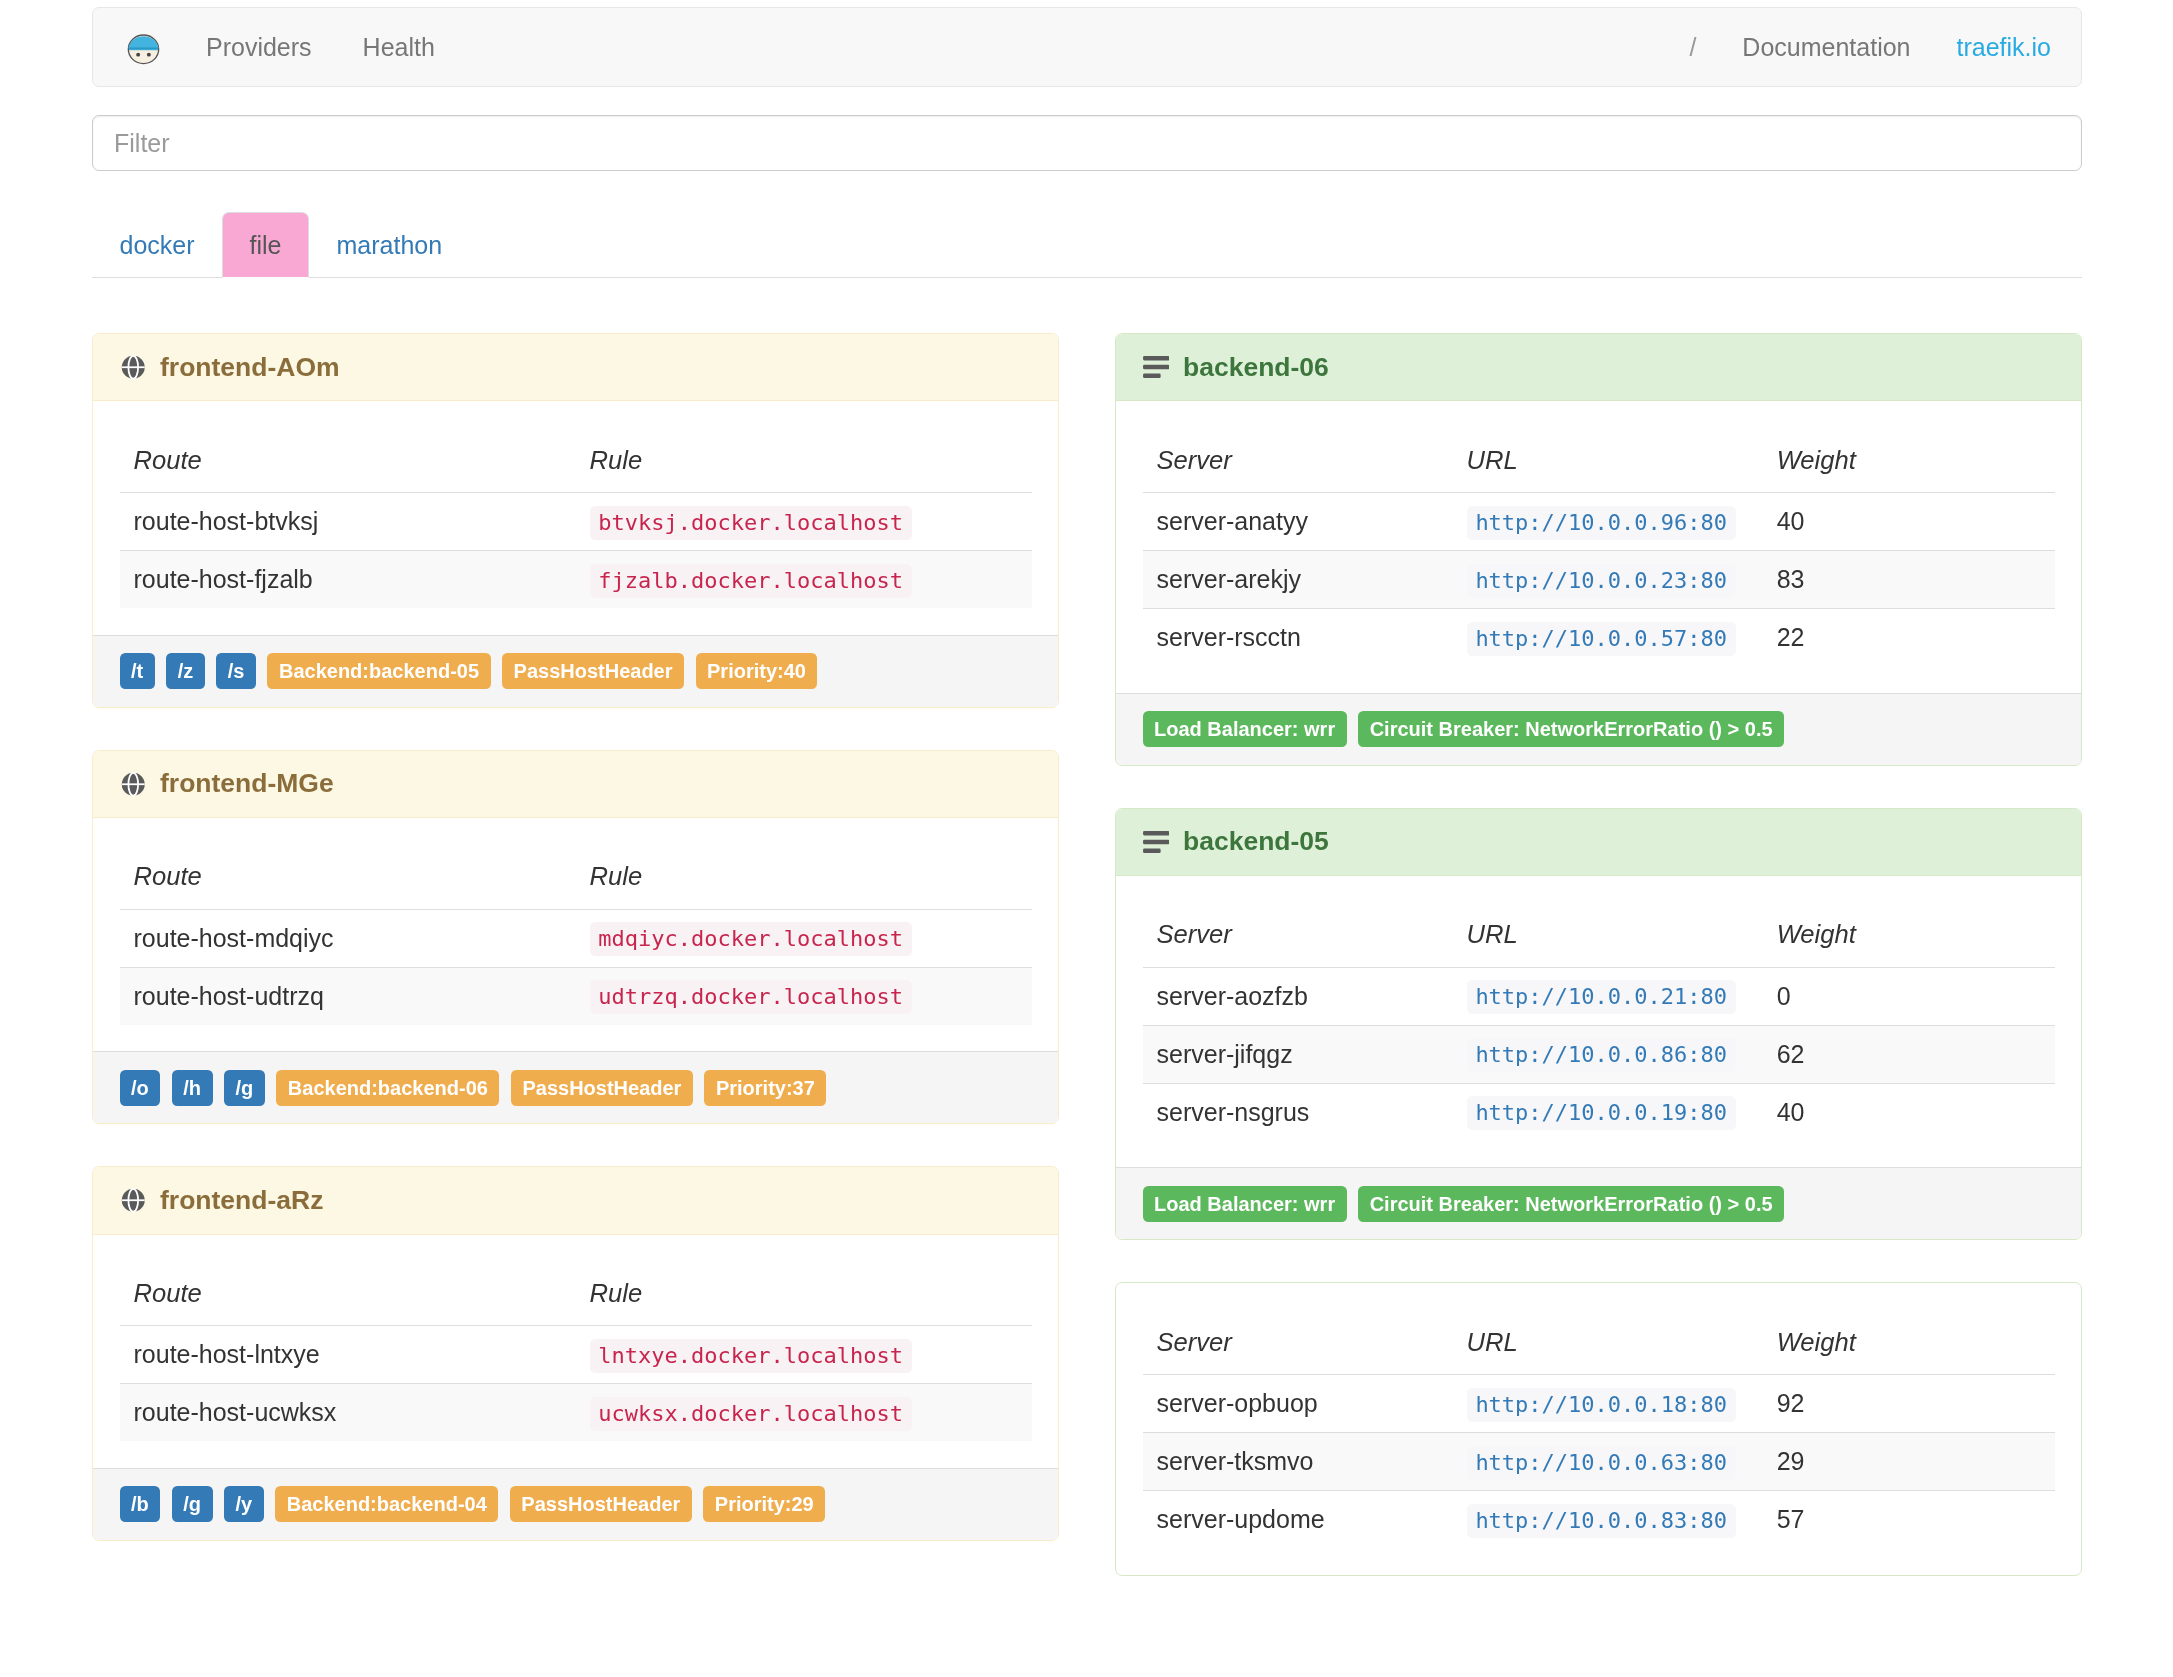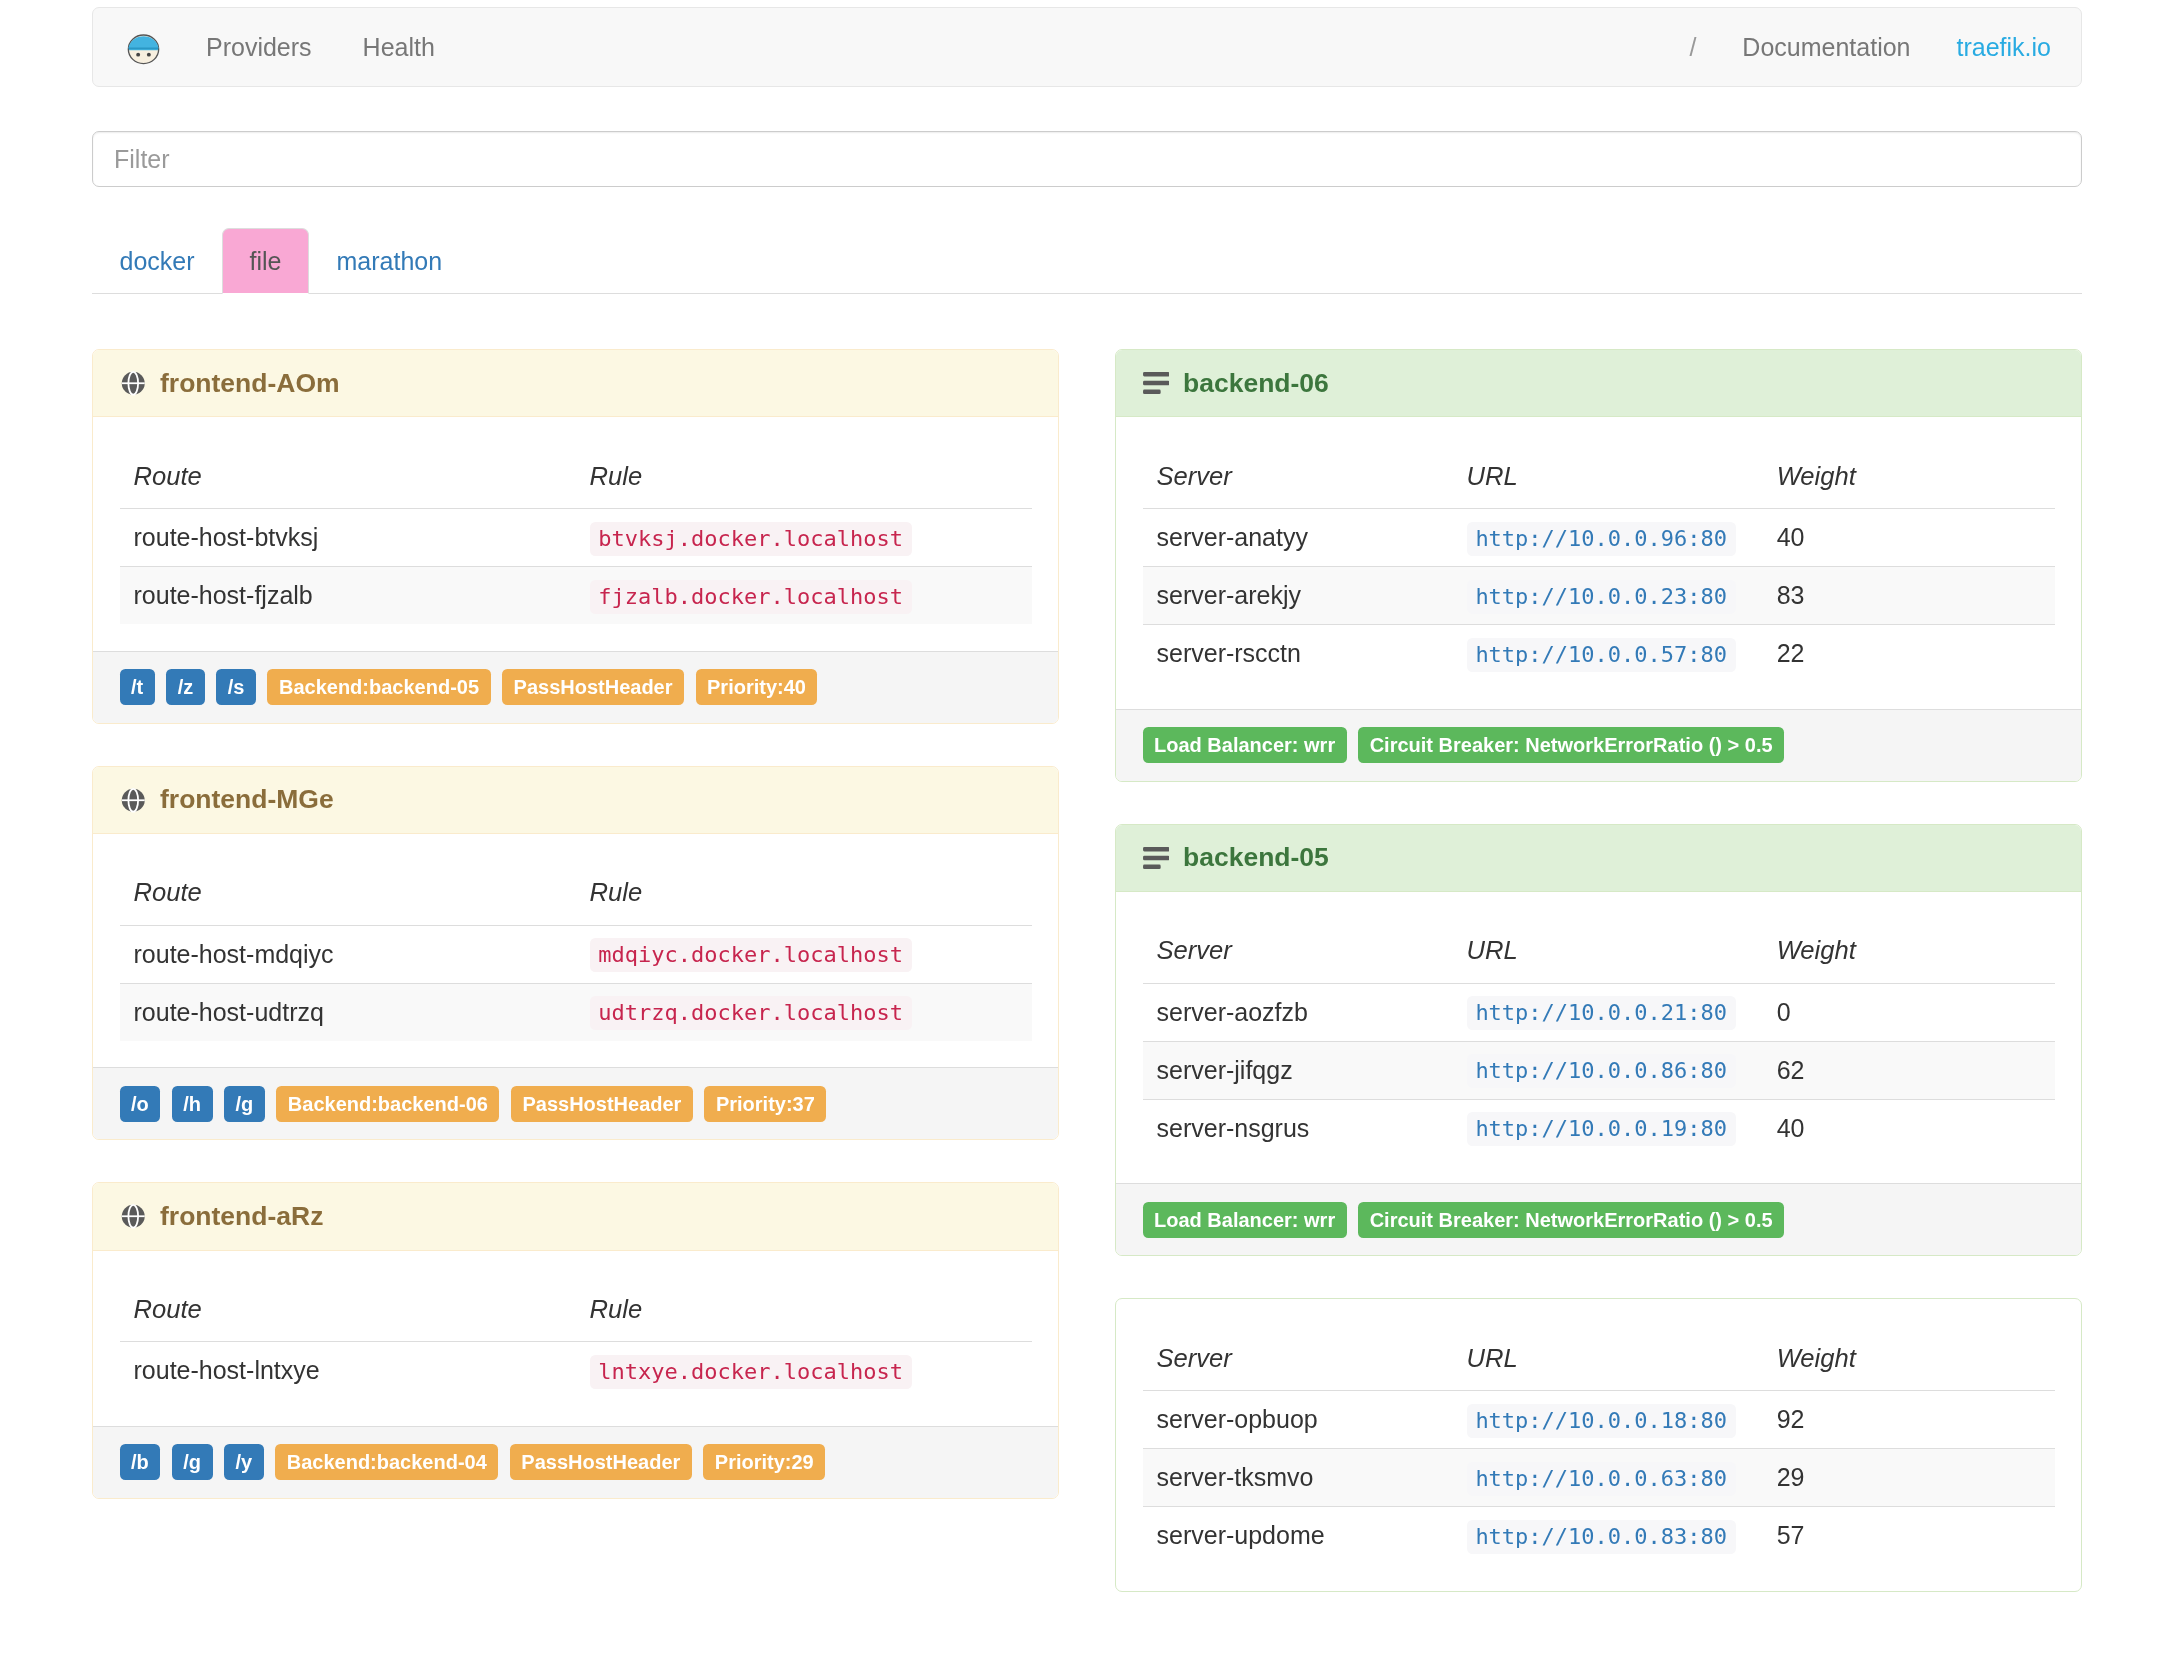--- a/index.html
+++ b/index.html
@@ -12,21 +12,21 @@
   .navbar{height:78px;background:#f8f8f8;border:0.9px solid #e7e7e7;border-radius:7px;
           display:flex;align-items:center;padding:0 30px;}
   .brand{display:flex;align-items:center;margin-right:42px;cursor:pointer;}
   .nav-left{display:flex;align-items:center;gap:51px;}
   .nav-link{color:#777;text-decoration:none;cursor:pointer;}
   .nav-right{margin-left:auto;display:flex;align-items:center;gap:46px;}
   .nav-sep{color:#999;}
   .brand-link{color:#29abe2;text-decoration:none;cursor:pointer;}
 
   
-  .filter-wrap{margin-top:44px;}
+  .filter-wrap{margin-top:28px;}
   .filter-input{width:100%;height:56px;border:0.9px solid #ccc;border-radius:7px;
                 padding:0 21px;font-size:25px;font-family:inherit;color:#555;outline:none;
                 box-sizing:border-box;box-shadow:inset 0 0.9px 1.8px rgba(0,0,0,.08);background:#fff;}
   .filter-input::placeholder{color:#9a9a9a;}
 
   
   .tabs{margin-top:41px;display:flex;border-bottom:0.9px solid #ddd;}
   .tab{padding:17.6px 26.5px;margin-bottom:-0.9px;color:#337ab7;cursor:pointer;
        border:0.9px solid transparent;border-radius:7px 7px 0 0;}
   .tab.active{color:#555;background:#f9a8d4;border-color:#ddd #ddd #fff;cursor:default;}
@@ -217,20 +217,24 @@
               <tr>
                 <th>Route</th>
                 <th>Rule</th>
               </tr>
             </thead>
             <tbody>
               <tr>
                 <td>route-host-lntxye</td>
                 <td><code class="rule">lntxye.docker.localhost</code></td>
               </tr>
+              <tr>
+                <td>route-host-ucwksx</td>
+                <td><code class="rule">ucwksx.docker.localhost</code></td>
+              </tr>
             </tbody>
           </table>
         </div>
         <div class="panel-footer">
           <span class="label label-primary">/b</span>
           <span class="label label-primary">/g</span>
           <span class="label label-primary">/y</span>
           <span class="label label-warning">Backend:backend-04</span>
           <span class="label label-warning">PassHostHeader</span>
           <span class="label label-warning">Priority:29</span>

